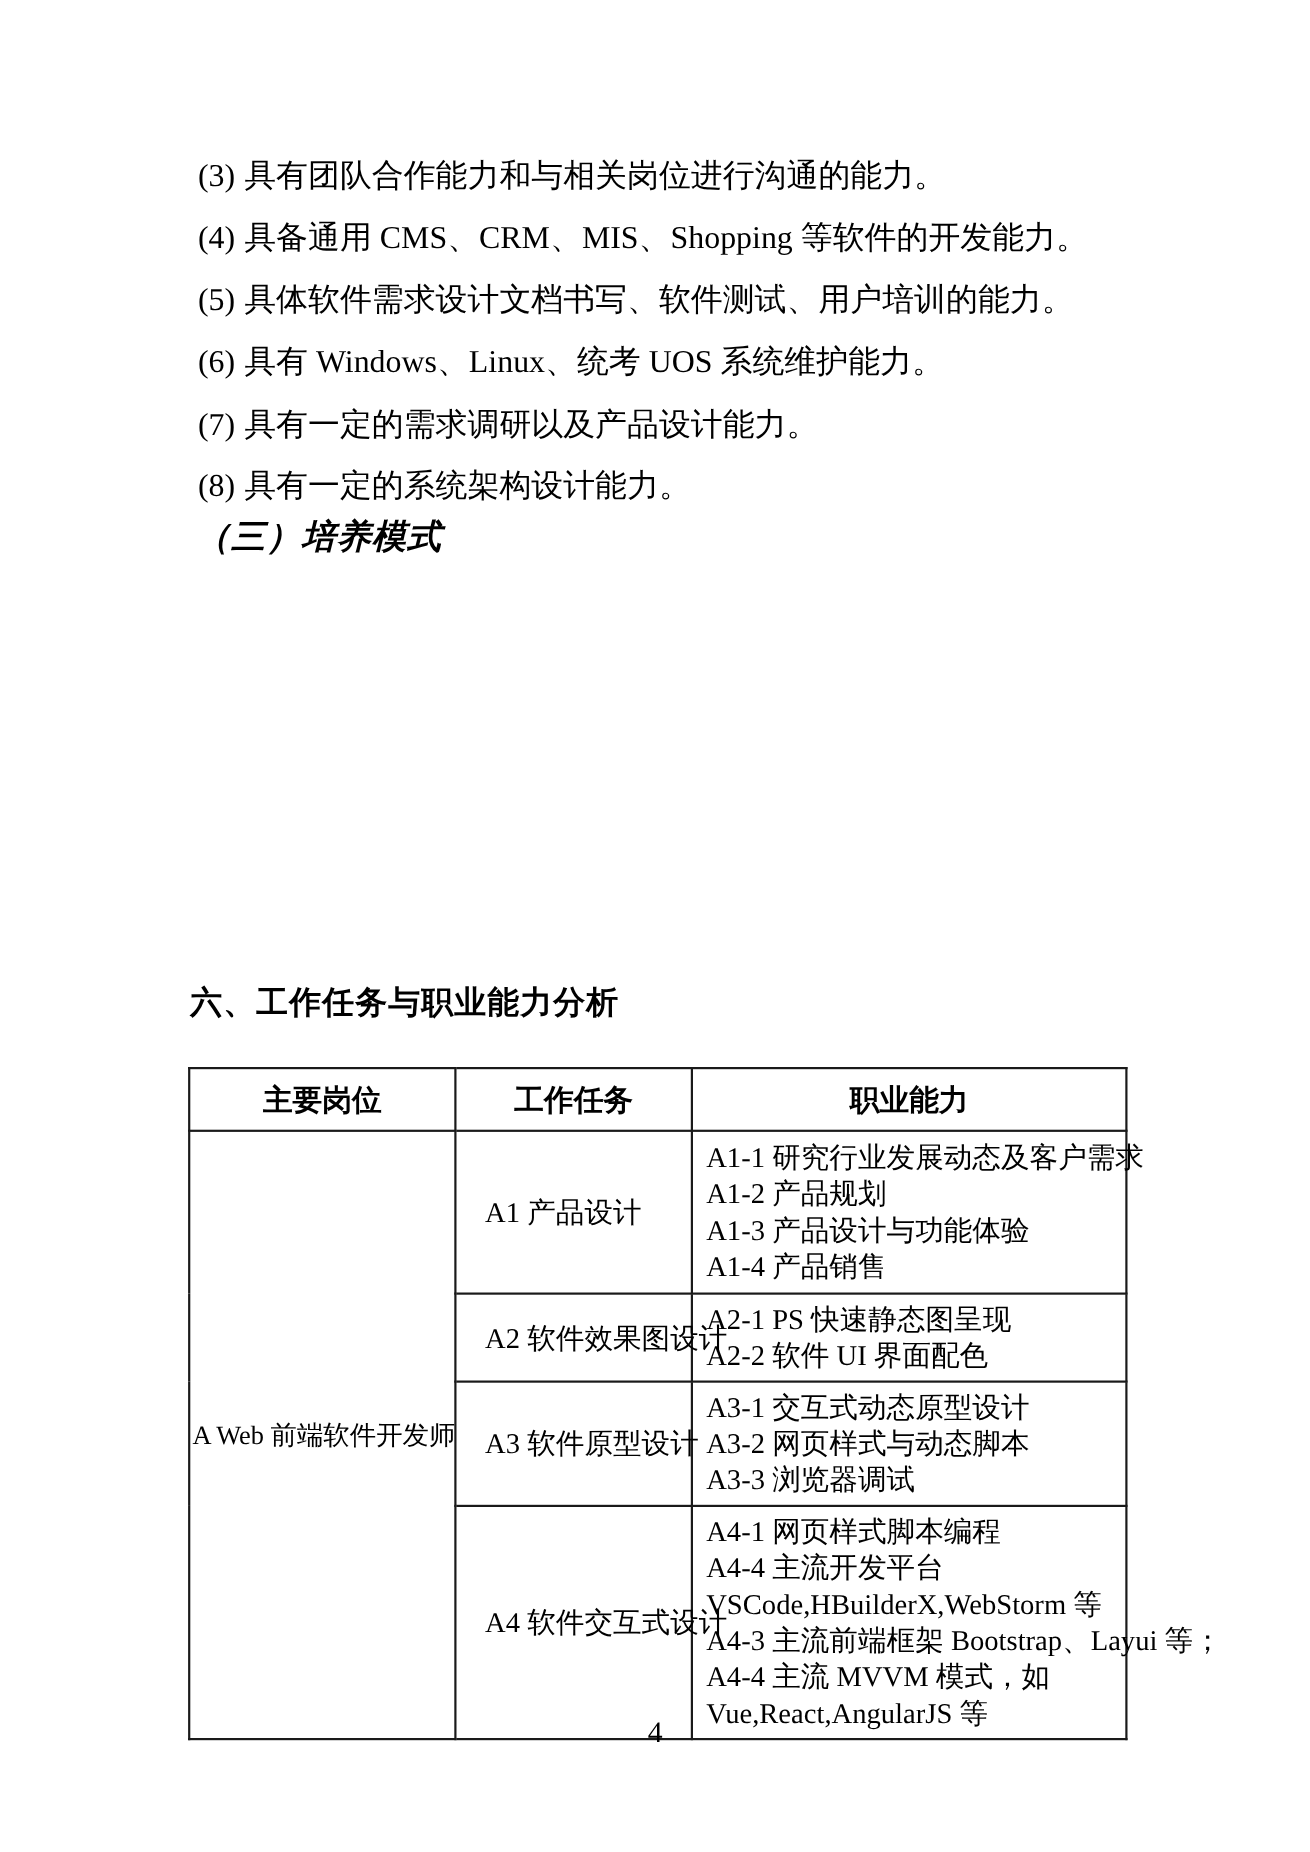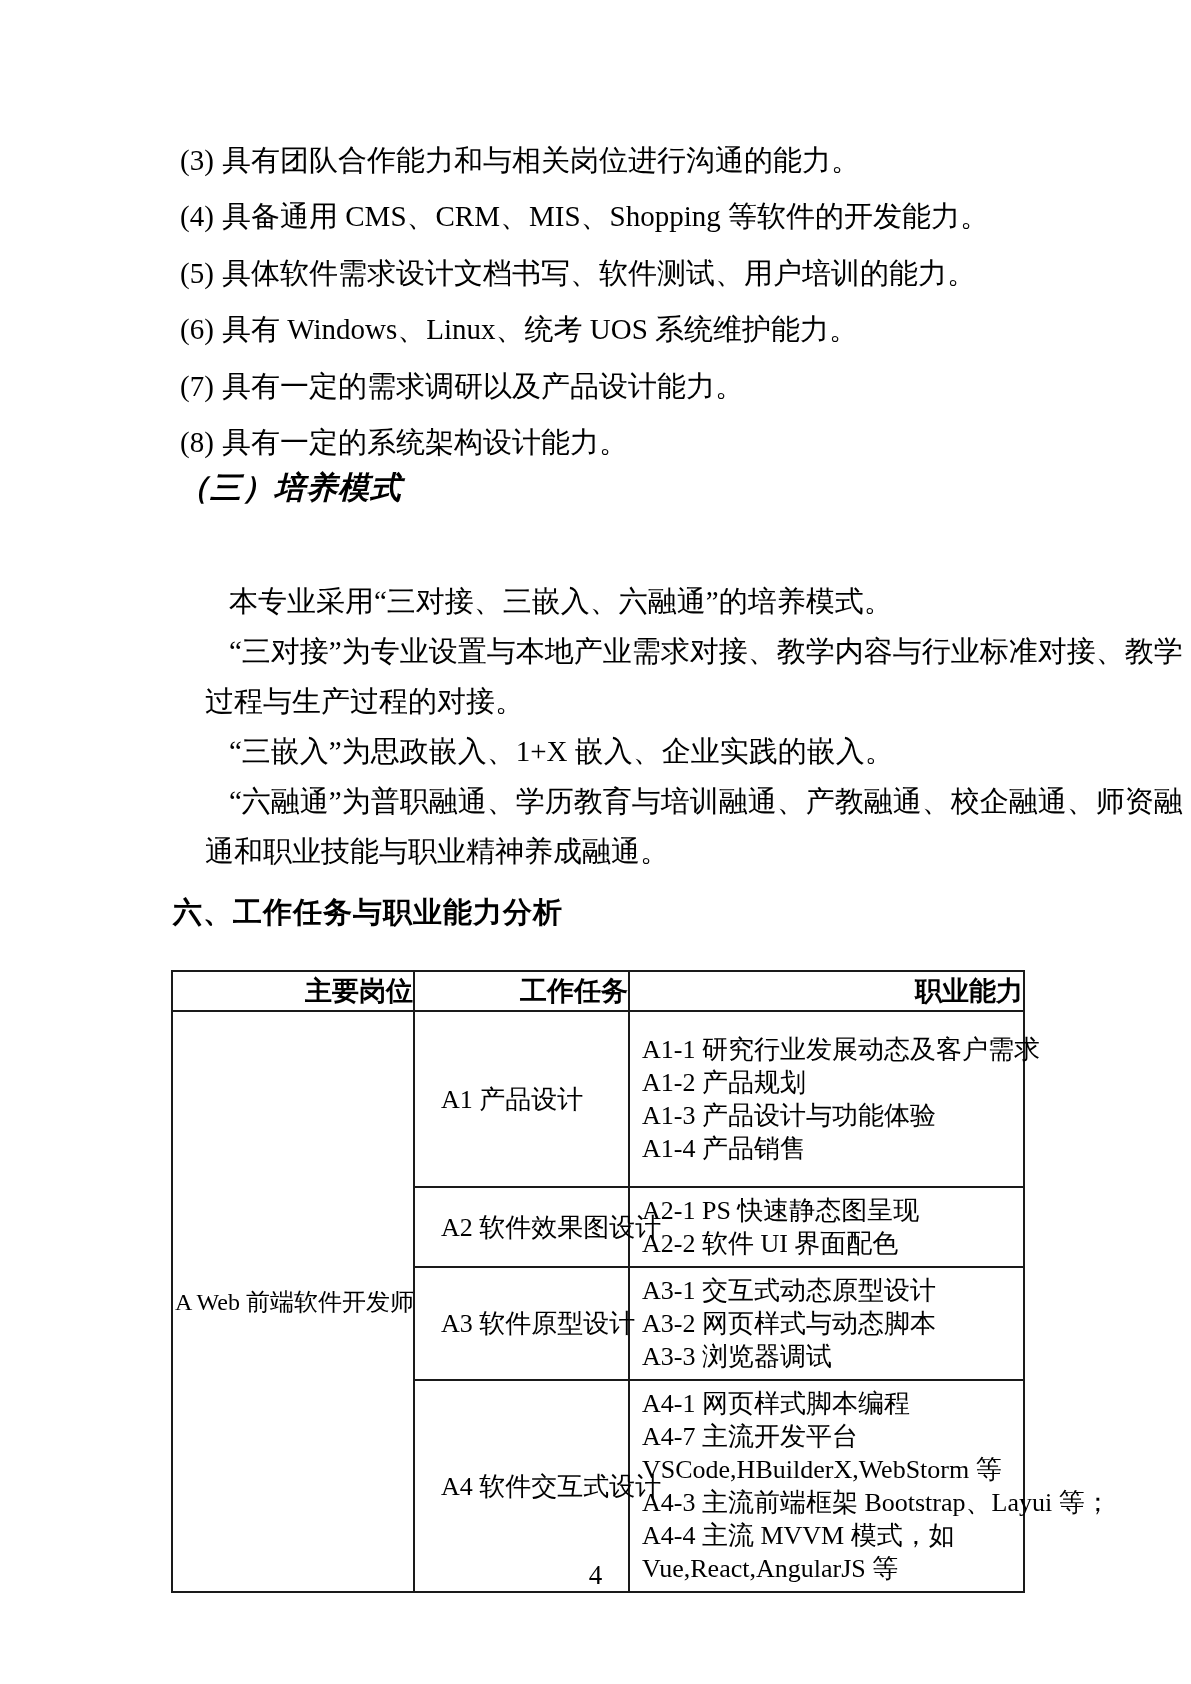--- a/index.html
+++ b/index.html
@@ -48,42 +48,42 @@
     font-size:26px;
   }
   .task-table col.c1 { width:242px; }
   .task-table col.c2 { width:215px; }
   .task-table col.c3 { width:395px; }
   .task-table td, .task-table th {
     border:2px solid #1a1a1a;
     vertical-align:middle;
   }
   .task-table th {
-    height:40px;
+    height:57px;
     font-size:27px; font-weight:bold;
-    text-align:right;
+    text-align:center;
     margin-left:22px;
   }
   .cell-position {
     text-align:center;
     font-size:24px;
     padding:12px 2px;
     white-space:nowrap;
   }
   .cell-task {
     text-align:left;
     padding-left:26px;
     white-space:nowrap;
   }
   .cell-abilities {
     text-align:left;
     padding:6px 4px 6px 12px;
   }
   .cell-abilities .ab-line { line-height:33px; white-space:nowrap; }
-  .row-a1 td { height:176px; }
+  .row-a1 td { height:148px; }
   .row-a2 td { height:68px; }
   .row-a3 td { height:102px; }
   .row-a4 td { height:195px; }
   
   .page-number {
     position:absolute; left:0; right:0; top:1560px;
     text-align:center; font-size:27px;
   }
 </style>
 </head>
@@ -111,28 +111,20 @@
     <span class="num">(7)</span>
     <span class="txt">具有一定的需求调研以及产品设计能力。</span>
   </div>
   <div class="req-item" style="top:424px">
     <span class="num">(8)</span>
     <span class="txt">具有一定的系统架构设计能力。</span>
   </div>
 
   <div class="h3-title">（三）培养模式</div>
 
-  <div class="para-block">
-    <div class="para-line indent">本专业采用“三对接、三嵌入、六融通”的培养模式。</div>
-    <div class="para-line indent">“三对接”为专业设置与本地产业需求对接、教学内容与行业标准对接、教学</div>
-    <div class="para-line">过程与生产过程的对接。</div>
-    <div class="para-line indent">“三嵌入”为思政嵌入、1+X 嵌入、企业实践的嵌入。</div>
-    <div class="para-line indent">“六融通”为普职融通、学历教育与培训融通、产教融通、校企融通、师资融</div>
-    <div class="para-line">通和职业技能与职业精神养成融通。</div>
-  </div>
 
   <div class="h2-title">六、工作任务与职业能力分析</div>
 
   <table class="task-table">
     <colgroup>
         <col class="c1">
         <col class="c2">
         <col class="c3">
       </colgroup>
     <tbody>
@@ -163,21 +155,21 @@
       <td class="cell-abilities">
         <div class="ab-line">A3-1 交互式动态原型设计</div>
         <div class="ab-line">A3-2 网页样式与动态脚本</div>
         <div class="ab-line">A3-3 浏览器调试</div>
       </td>
     </tr>
     <tr class="row-a4">
       <td class="cell-task">A4 软件交互式设计</td>
       <td class="cell-abilities">
         <div class="ab-line">A4-1 网页样式脚本编程</div>
-        <div class="ab-line">A4-7 主流开发平台</div>
+        <div class="ab-line">A4-4 主流开发平台</div>
         <div class="ab-line">VSCode,HBuilderX,WebStorm 等</div>
         <div class="ab-line">A4-3 主流前端框架 Bootstrap、Layui 等；</div>
         <div class="ab-line">A4-4 主流 MVVM 模式，如</div>
         <div class="ab-line">Vue,React,AngularJS 等</div>
       </td>
     </tr>
   </tbody>
     </table>
 
   <div class="page-number">4</div>

